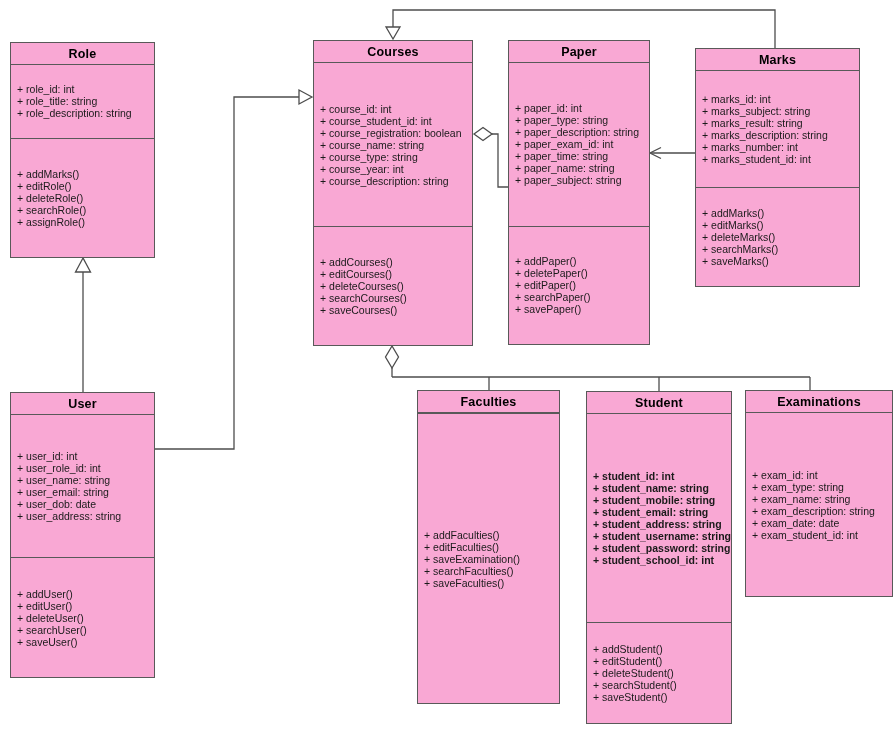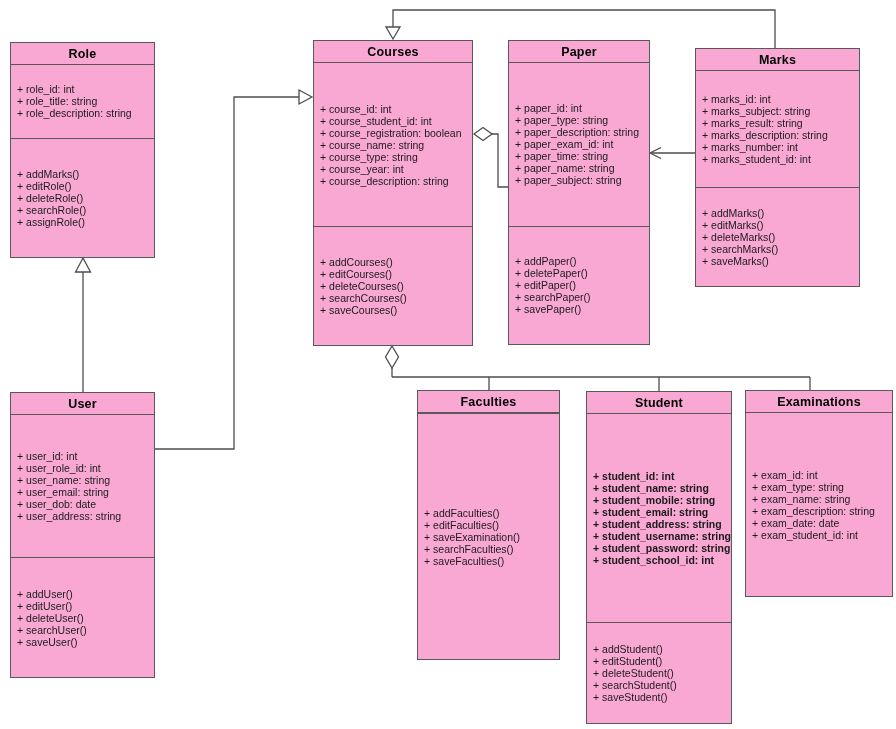--- a/index.html
+++ b/index.html
@@ -47,21 +47,21 @@
     line-height:12px;
     padding-left:6px;
     white-space:nowrap;
   }
   
   #box-role        {left:10px;  top:42px;  width:145px; height:216px;}
   #box-courses     {left:313px; top:40px;  width:160px; height:306px;}
   #box-paper       {left:508px; top:40px;  width:142px; height:305px;}
   #box-marks       {left:695px; top:48px;  width:165px; height:239px;}
   #box-user        {left:10px;  top:392px; width:145px; height:286px;}
-  #box-faculties   {left:417px; top:390px; width:143px; height:270px;}
+  #box-faculties   {left:417px; top:390px; width:143px; height:314px;}
   #box-student     {left:586px; top:391px; width:146px; height:333px;gap:25px;}
   #box-examinations{left:745px; top:390px; width:148px; height:207px;}
   
   .g3{flex-grow:3;} .g5{flex-grow:5;} .g6{flex-grow:6;} .g7{flex-grow:7;} .g8{flex-grow:8;font-weight:bold;}
 </style>
 </head>
 <body>
 
 <div class="diagram">
 

